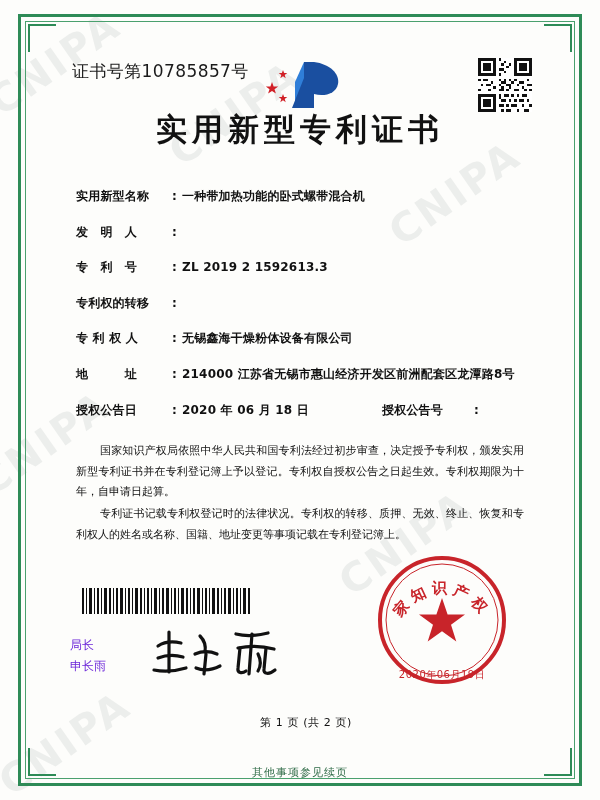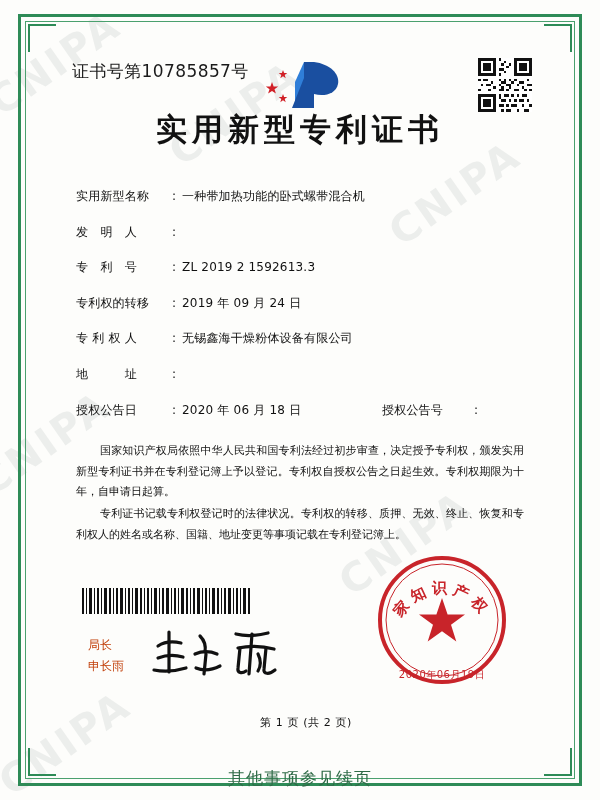--- a/index.html
+++ b/index.html
@@ -128,20 +128,21 @@
     margin: 36px 0 0 36px;
     width: 450px;
   }
   .field-row {
     display: flex;
     align-items: flex-start;
     margin-bottom: 17px;
     font-size: 12px;
     color: #111;
     line-height: 1.55;
+    font-weight: bold;
   }
   .f-label {
     width: 96px;
     flex: 0 0 96px;
     letter-spacing: 0.2px;
   }
   .f-colon {
     width: 10px;
     flex: 0 0 10px;
   }
@@ -192,24 +193,24 @@
     width: 132px;
     text-align: center;
     font-size: 10px;
     color: #c8242a;
     letter-spacing: 0.5px;
   }
 
   
   .sig-block {
     position: absolute;
-    left: 48px;
+    left: 30px;
     bottom: 88px;
     font-size: 12px;
-    color: #c2410c;
+    color: #6d28d9;
     line-height: 1.7;
   }
   .signature {
     position: absolute;
     left: 108px;
     bottom: 82px;
     width: 150px;
     height: 58px;
   }
 
@@ -221,23 +222,23 @@
     text-align: center;
     font-size: 11px;
     color: #111;
     letter-spacing: 0.6px;
   }
 
   .footnote {
     position: absolute;
     left: 0;
     right: 0;
-    bottom: 10px;
+    bottom: 20px;
     text-align: center;
-    font-size: 17px;
+    font-size: 11px;
     color: #2f6b47;
     letter-spacing: 1px;
     z-index: 4;
   }
 </style>
 </head>
 <body>
 
 <div id="page">
 
@@ -368,30 +369,30 @@
         <div class="f-colon">:</div>
       </div>
       <div class="field-row">
         <div class="f-label">专　利　号</div>
         <div class="f-colon">:</div>
         <div class="f-value">ZL 2019 2 1592613.3</div>
       </div>
       <div class="field-row">
         <div class="f-label">专利权的转移</div>
         <div class="f-colon">:</div>
-        <div class="f-value">2019 年 09 月 24 日</div>
       </div>
       <div class="field-row">
         <div class="f-label">专 利 权 人</div>
         <div class="f-colon">:</div>
         <div class="f-value">无锡鑫海干燥粉体设备有限公司</div>
       </div>
       <div class="field-row">
         <div class="f-label">地　　　址</div>
         <div class="f-colon">:</div>
+        <div class="f-value">214000 江苏省无锡市惠山经济开发区前洲配套区龙潭路8号</div>
       </div>
       <div class="field-row two-col">
         <div class="f-label">授权公告日</div>
         <div class="f-colon">:</div>
         <div class="f-value">2020 年 06 月 18 日</div>
         <div class="f-label2">授权公告号</div>
         <div class="f-colon">:</div>
       </div>
     </div>
 

